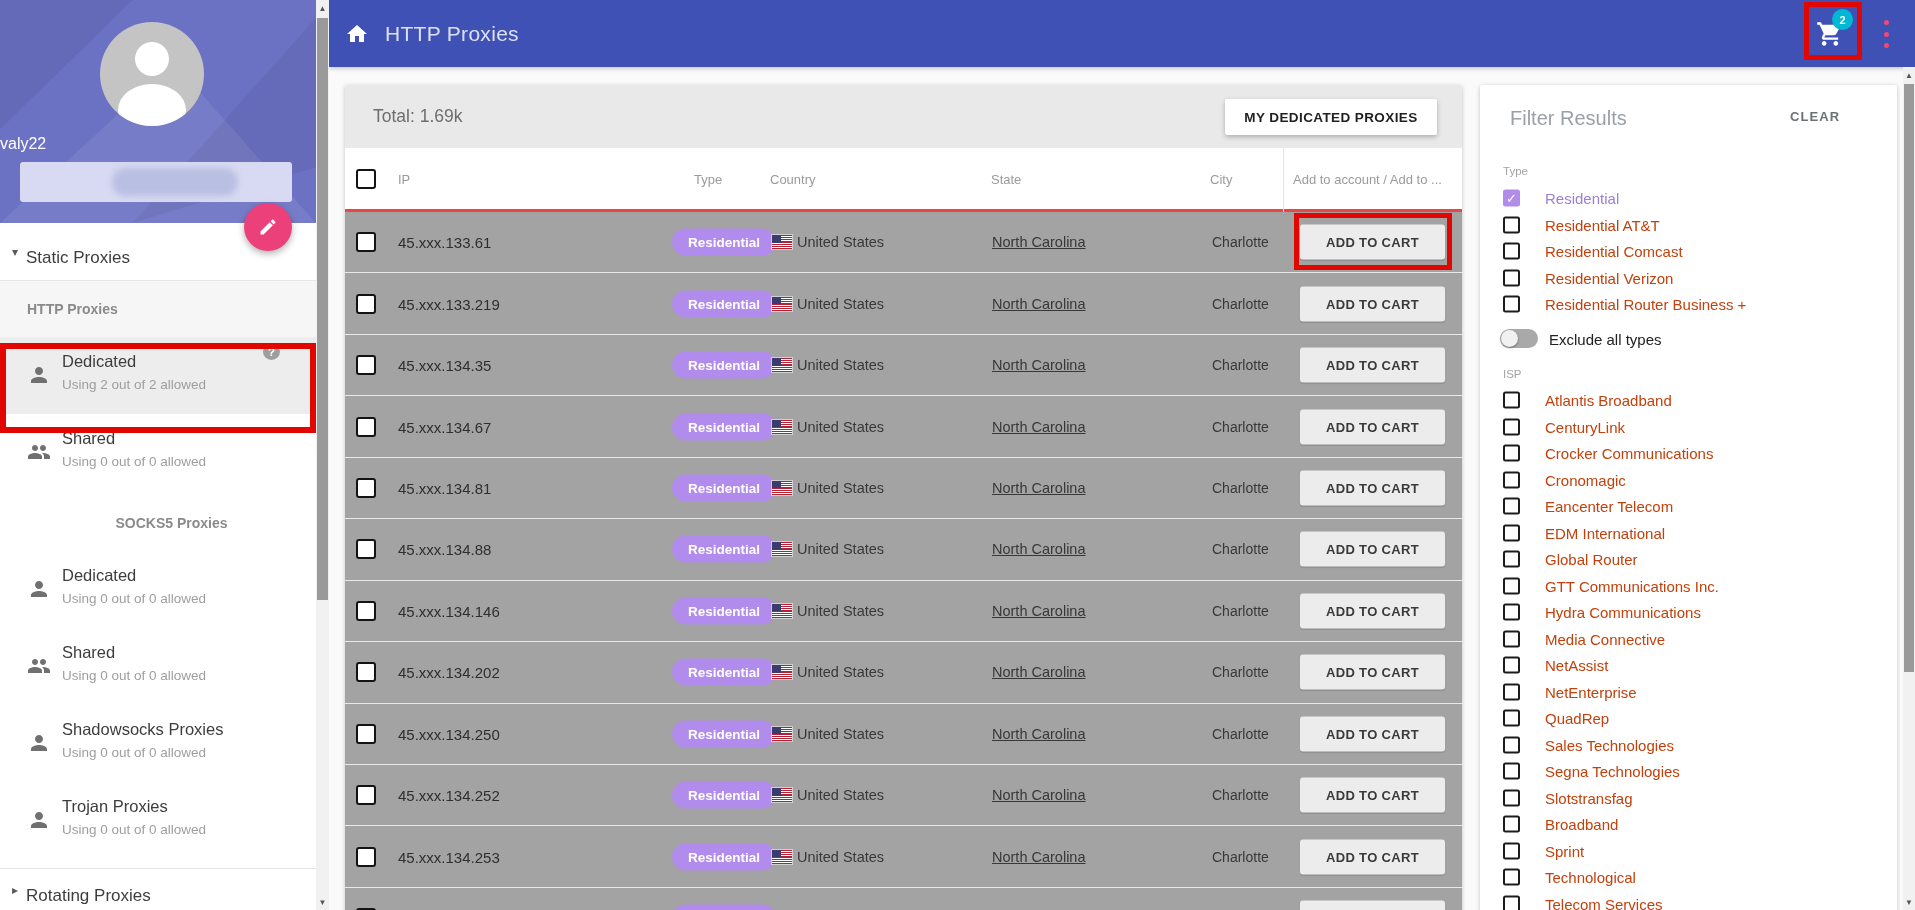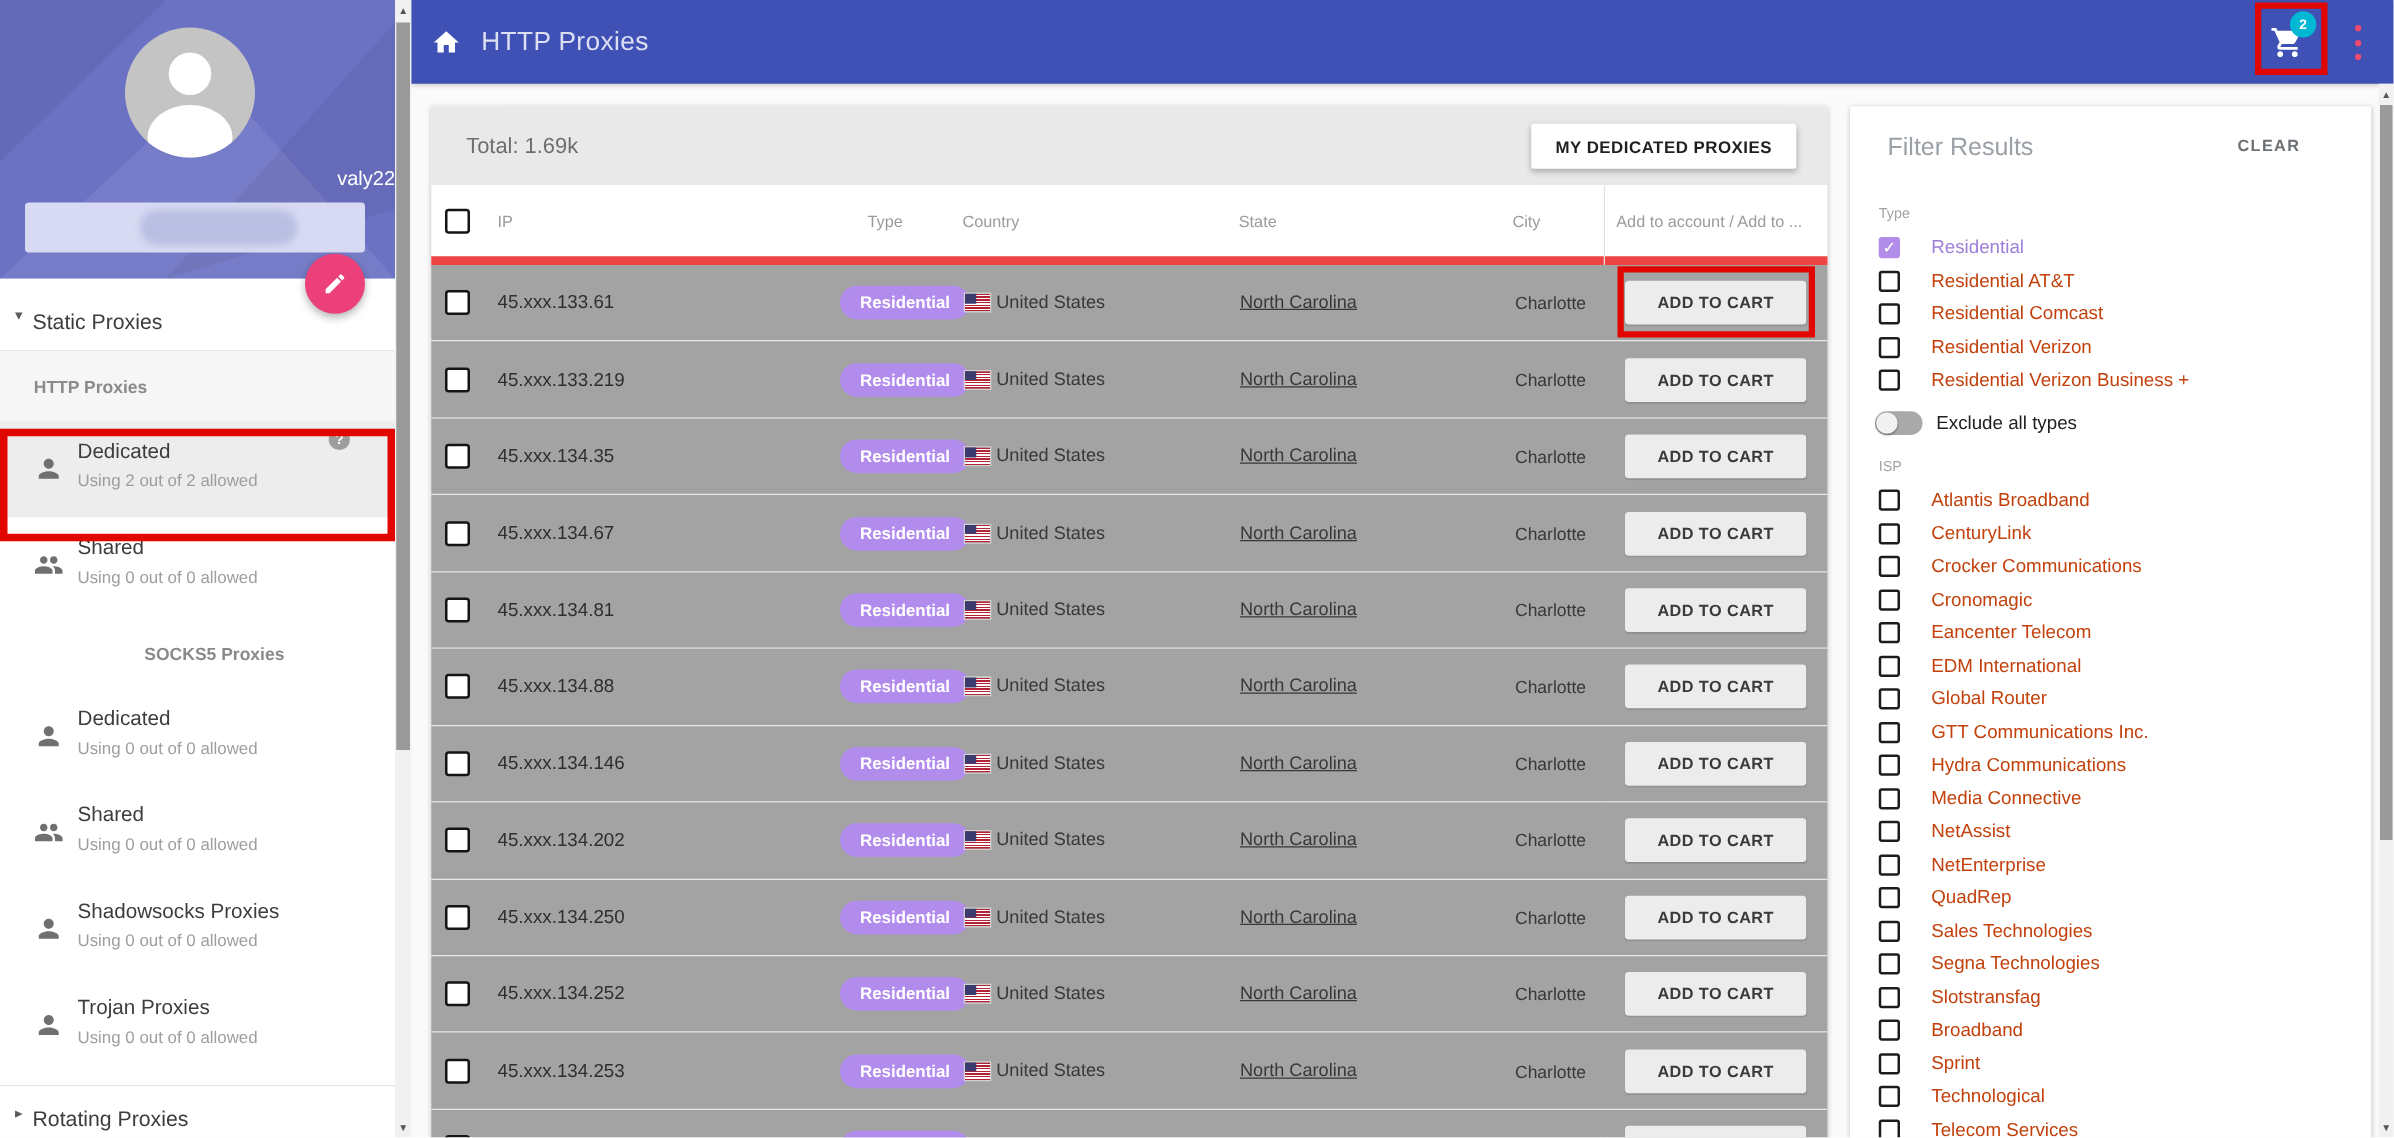--- a/index.html
+++ b/index.html
@@ -24,21 +24,21 @@
   
   .sidebar { position:absolute; left:0; top:0; width:316px; height:910px; background:#fff; }
   .side-header { position:absolute; left:0; top:0; width:316px; height:223px; background:#6b71c3; overflow:hidden; }
   .facet1 { position:absolute; inset:0; clip-path:polygon(0 100%, 55% 28%, 100% 100%); background:rgba(255,255,255,.08); }
   .facet2 { position:absolute; inset:0; clip-path:polygon(0 0, 42% 0, 0 58%); background:rgba(0,0,0,.06); }
   .facet3 { position:absolute; inset:0; clip-path:polygon(100% 8%, 100% 75%, 42% 100%); background:rgba(0,0,0,.05); }
   .avatar { position:absolute; left:100px; top:22px; width:104px; height:104px; border-radius:50%;
             background:#c4c4c4; overflow:hidden; }
   .avatar .head { position:absolute; left:35px; top:20px; width:34px; height:34px; border-radius:50%; background:#fff; }
   .avatar .body { position:absolute; left:18px; top:62px; width:68px; height:52px; border-radius:50%; background:#fff; }
-  .side-username { position:absolute; left:0; top:135px; width:316px; text-align:right; color:#fff; font-size:16px; }
+  .side-username { position:absolute; left:0; top:135px; width:316px; text-align:left; color:#fff; font-size:16px; }
   .side-bar-field { position:absolute; left:20px; top:162px; width:272px; height:40px; border-radius:3px;
                     background:#d7daf2; cursor:text; }
   .side-bar-blob { position:absolute; left:92px; top:6px; width:126px; height:28px; border-radius:14px;
                    background:#b9bfe2; filter:blur(3px); }
   .edit-fab { position:absolute; left:244px; top:203px; width:48px; height:48px; border-radius:50%;
               background:#ec407a; box-shadow:0 3px 7px rgba(0,0,0,.3); border:none; cursor:pointer;
               display:flex; align-items:center; justify-content:center; z-index:5; }
   .edit-fab svg { width:20px; height:20px; fill:#fff; }
 
   .static-row { position:absolute; left:0; top:223px; width:316px; height:58px; display:flex; align-items:center;
@@ -78,21 +78,21 @@
   
   .table-card { position:absolute; left:345px; top:85px; width:1117px; height:864px; background:#fff;
                 border-radius:2px; box-shadow:0 1px 4px rgba(0,0,0,.22); }
   .total-strip { position:absolute; left:0; top:0; width:100%; height:63px; background:#e9e9e9;
                  border-radius:2px 2px 0 0; }
   .total-text { position:absolute; left:28px; top:21px; font-size:17.5px; color:#6e6e6e; }
   .dedicated-btn { position:absolute; left:880px; top:14px; width:212px; height:36px; background:#fff;
                    border:none; border-radius:2px; box-shadow:0 2px 5px rgba(0,0,0,.26);
                    font-family:inherit; font-size:13.5px; font-weight:bold; color:#1f1f1f;
                    letter-spacing:.4px; cursor:pointer; }
-  .thead { position:absolute; left:0; top:63px; width:100%; height:64px; border-bottom:7px solid #ef4444; }
+  .thead { position:absolute; left:0; top:63px; width:100%; height:64px; border-bottom:3px solid #ef4444; }
   .thead span { position:absolute; top:50%; transform:translateY(-50%); font-size:13px; color:#9b9b9b; }
   .th-ip { left:53px; } .th-type { left:349px; } .th-country { left:425px; }
   .th-state { left:646px; } .th-city { left:865px; }
   .th-add { left:948px; width:162px; white-space:nowrap; overflow:hidden; }
   .vline { position:absolute; left:938px; top:63px; bottom:0; width:1px; background:#e3e3e3; }
   .cb { position:absolute; left:11px; top:50%; transform:translateY(-50%); width:20px; height:20px;
         border:2.5px solid #141414; border-radius:3px; background:#fff; cursor:pointer; }
   .rows { position:absolute; left:0; top:127px; width:100%; }
   .trow { position:relative; height:61.45px; border-bottom:1px solid #e8e8e8; background:#a3a3a3; }
   .trow > span, .trow > button { position:absolute; top:50%; transform:translateY(-50%); }
@@ -489,21 +489,21 @@
           <span class="fcb">
             <span class="chk"></span>
           </span>
           <span class="flt-label">Residential Verizon</span>
         </div>
 
         <div class="flt-row">
           <span class="fcb">
             <span class="chk"></span>
           </span>
-          <span class="flt-label">Residential Verizon Business +</span>
+          <span class="flt-label">Residential Router Business +</span>
         </div>
       </div>
 
     <div class="toggle-row">
       <span class="toggle">
           <span class="knob"></span>
         </span>
       <span class="toggle-label">Exclude all types</span>
     </div>
 

